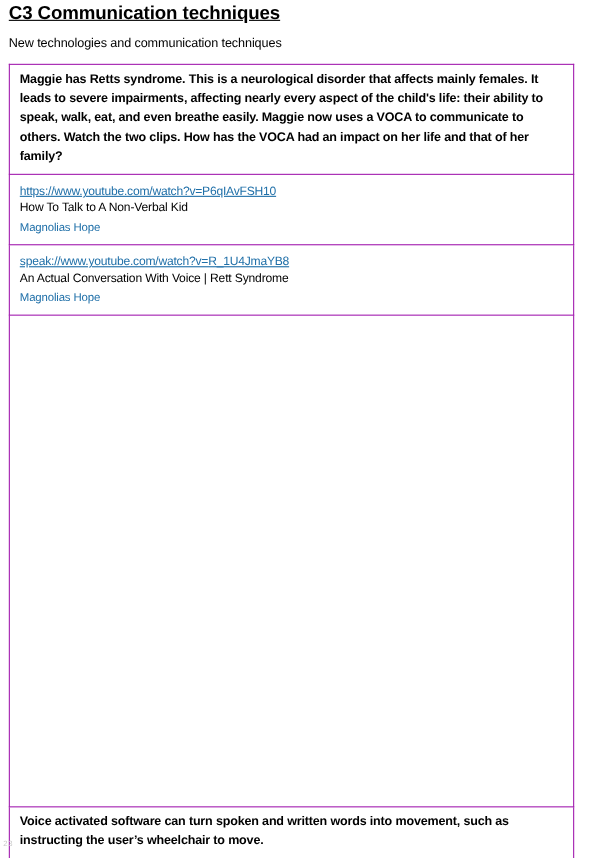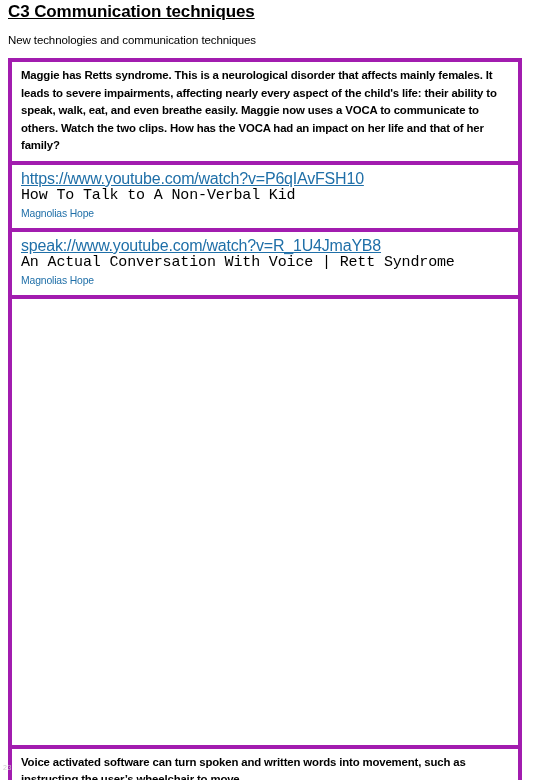--- a/index.html
+++ b/index.html
@@ -54,21 +54,21 @@
   
   .tbl {
     position: absolute;
     left: 8px;
     top: 58px;
     width: 514px;
     border-collapse: collapse;
     table-layout: fixed;
   }
   .tbl td {
-    border: 4px solid #a21caf;
+    border: 1px solid #a21caf;
     padding: 0;
     vertical-align: top;
     background: #ffffff;
   }
 
   .cell-pad {
     padding: 5px 9px 6px 9px;
   }
 
   .para {
@@ -77,36 +77,35 @@
     line-height: 17.6px;
     letter-spacing: -0.15px;
     margin: 0;
   }
 
   .linkcell {
     padding: 5px 9px 7px 9px;
   }
   .url {
     display: inline-block;
-    font-size: 16px;
+    font-size: 11px;
     line-height: 14px;
     color: #1F6FA8;
     text-decoration: underline;
     letter-spacing: -0.2px;
     white-space: nowrap;
     cursor: pointer;
   }
   .vid-title {
-    font-size: 15px;
+    font-size: 11px;
     line-height: 15px;
     color: #000000;
     letter-spacing: -0.15px;
     white-space: nowrap;
     margin: 0;
-    font-family: Liberation Mono, monospace;
   }
   .channel {
     display: inline-block;
     font-size: 10.4px;
     line-height: 14px;
     color: #1F6FA8;
     letter-spacing: -0.15px;
     white-space: nowrap;
     cursor: pointer;
   }

